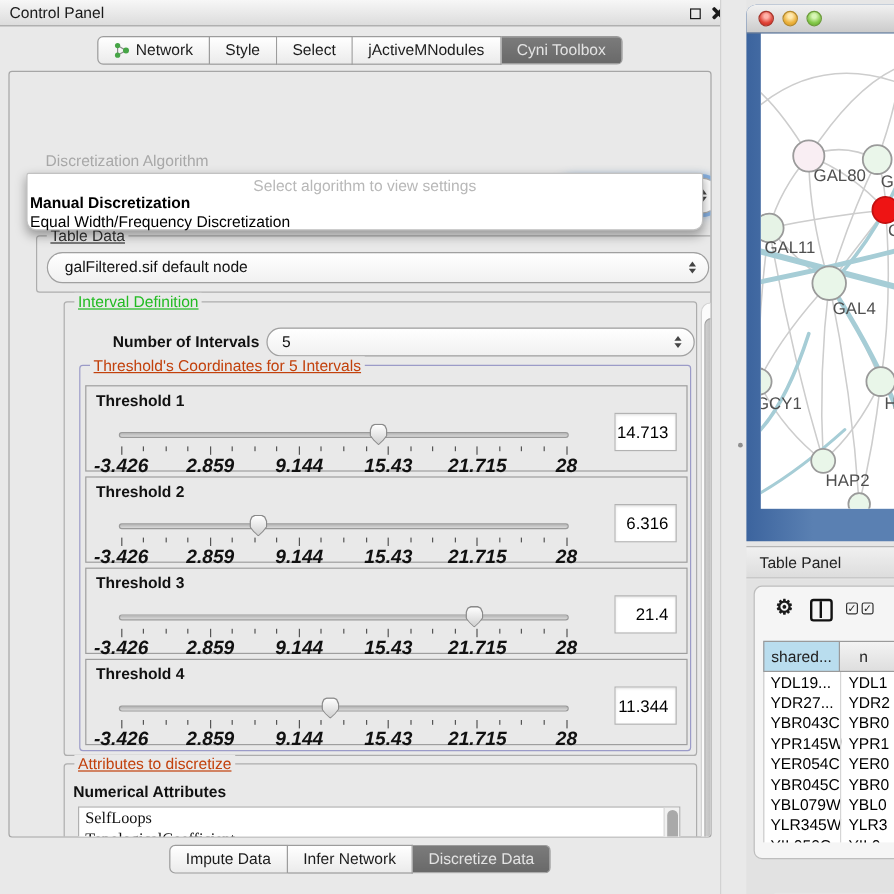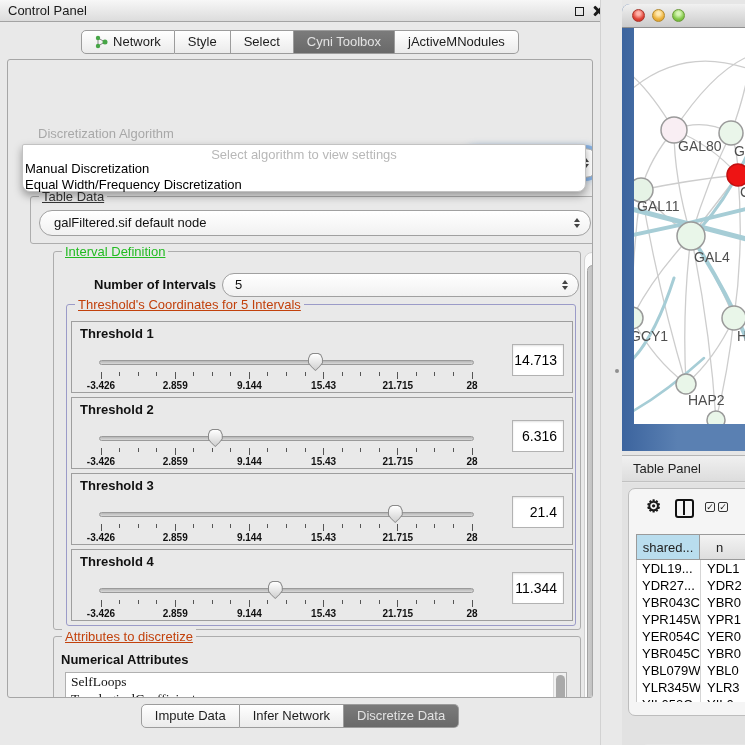--- a/index.html
+++ b/index.html
@@ -57,21 +57,21 @@
   .thresh-label { position:absolute; left:8px; top:4px; font-size:13px; font-weight:bold; color:#111; }
   .track { position:absolute; left:27px; top:38px; width:375px; height:5px;
            background:linear-gradient(#b5b5b5,#d9d9d9); border:1px solid #9a9a9a; border-radius:3px; }
   .thumb { position:absolute; top:31px; width:15px; height:18px;
            clip-path:polygon(0% 30%, 12% 8%, 30% 0%, 70% 0%, 88% 8%, 100% 30%, 100% 55%, 78% 78%, 50% 100%, 22% 78%, 0% 55%);
            background:#8a8a8a; }
   .thumb-inner { position:absolute; left:1px; top:1px; width:13px; height:16px;
            clip-path:polygon(0% 30%, 12% 8%, 30% 0%, 70% 0%, 88% 8%, 100% 30%, 100% 55%, 78% 78%, 50% 100%, 22% 78%, 0% 55%);
            background:linear-gradient(#ffffff,#d0d0d0); }
   .tick { position:absolute; width:1px; background:#555; top:50px; }
-  .slabel { position:absolute; top:58px; transform:translateX(-50%); font-size:10px; font-weight:bold; color:#111; white-space:nowrap; }
+  .slabel { position:absolute; top:58px; transform:translateX(-50%); font-size:16px; font-weight:bold; color:#111; white-space:nowrap;font-style:italic; }
   .valbox { position:absolute; left:440px; top:22px; width:52px; height:32px; background:#fff; border:1px solid #b2b2b2;
             box-shadow:inset 0 1px 2px rgba(0,0,0,0.12); font-size:14px; color:#000; text-align:right; line-height:30px; padding-right:6px; }
 
   
   .listbox { position:absolute; left:57px; top:612px; width:502px; height:56px; background:#fff; border:1px solid #b0b0b0; overflow:hidden; }
   .list-item { height:17px; line-height:17px; padding-left:5px; font-size:13.5px; color:#111; white-space:nowrap;font-family:Liberation Serif, serif; }
   .list-scroll { position:absolute; right:0; top:0; width:13px; height:100%; background:#f1f1f1; border-left:1px solid #dadada; }
   .list-thumb { position:absolute; left:2px; top:2px; width:9px; height:38px; background:#a9a9a9; border-radius:5px; }
 
   .vscroll { position:absolute; left:576px; top:192px; width:17px; height:474px; background:#fbfbfb;
@@ -145,40 +145,40 @@
             <circle cx="10" cy="7" r="2.5" fill="#46a546"></circle>
           </svg>
           <span>Network</span>
         </div>
         <div class="seg">
           <span>Style</span>
         </div>
         <div class="seg">
           <span>Select</span>
         </div>
+        <div class="seg">
+          <span>jActiveMNodules</span>
+        </div>
         <div class="seg selected">
           <span>Cyni Toolbox</span>
-        </div>
-        <div class="seg">
-          <span>jActiveMNodules</span>
         </div>
       </div>
 
     <div class="main-panel">
       <span class="algo-label t-faded">Discretization Algorithm</span>
       <div class="algo-combo-fragment">
         <span class="stepper">
             <span class="arr-up"></span>
             <span class="arr-dn"></span>
           </span>
       </div>
 
       <div class="popup">
         <div class="popup-hint">Select algorithm to view settings</div>
-        <div class="popup-opt" style="top:16px; font-weight:normal;">Manual Discretization</div>
+        <div class="popup-opt" style="top:16px; font-weight:bold;">Manual Discretization</div>
         <div class="popup-opt" style="top:32px;">Equal Width/Frequency Discretization</div>
       </div>
 
       <div class="group" style="left:22px; top:136px; width:570px; height:48px;">
         <span class="group-title t-dark">Table Data</span>
         <div class="combo" style="left:8px; top:13px; width:552px; height:26px;">
           <div class="combo-text" style="line-height:24px;">galFiltered.sif default node</div>
           <span class="stepper">
               <span class="arr-up"></span>
               <span class="arr-dn"></span>

